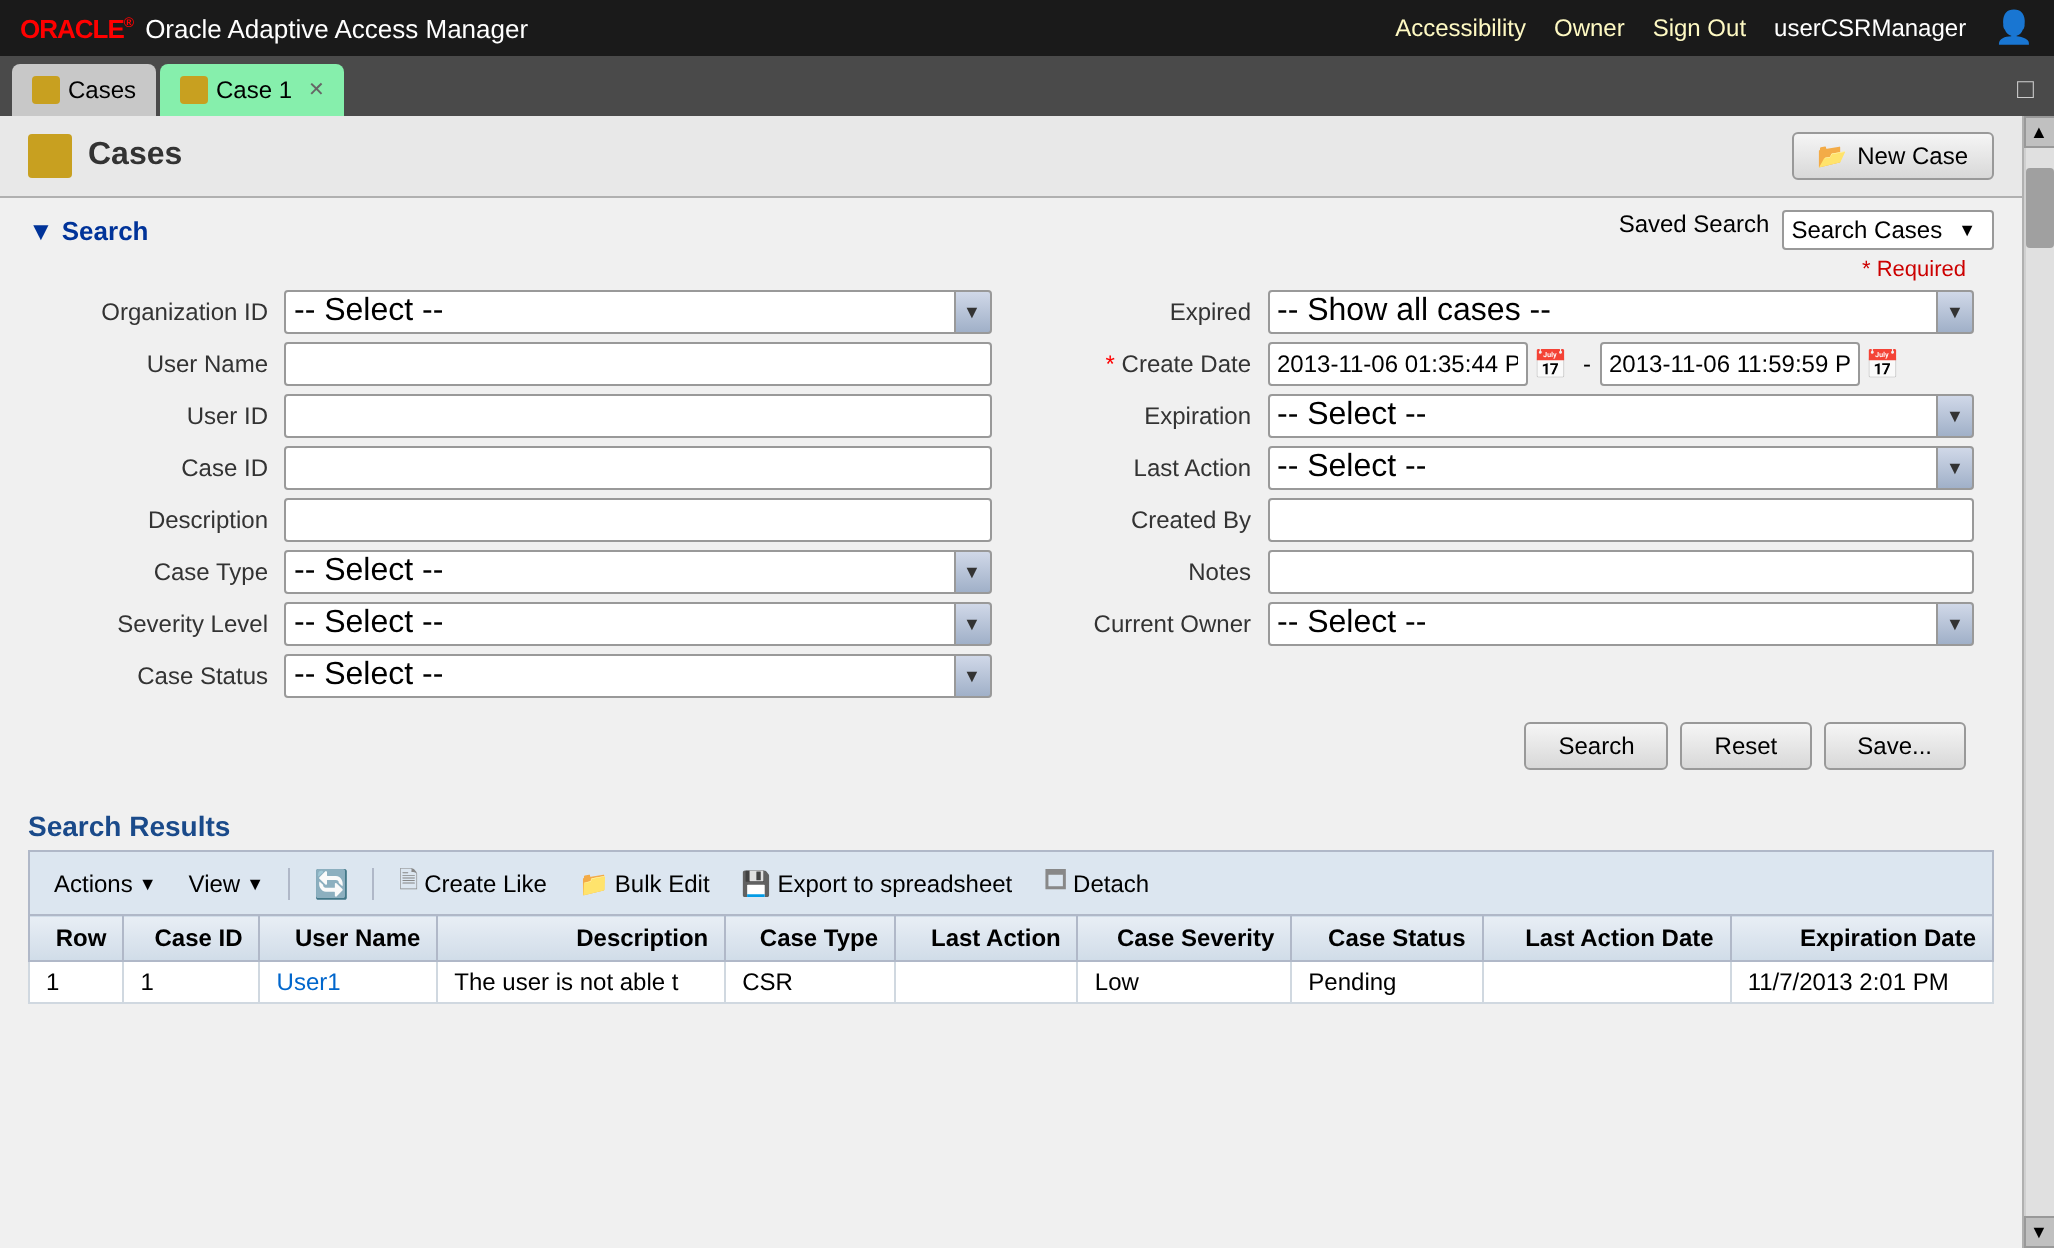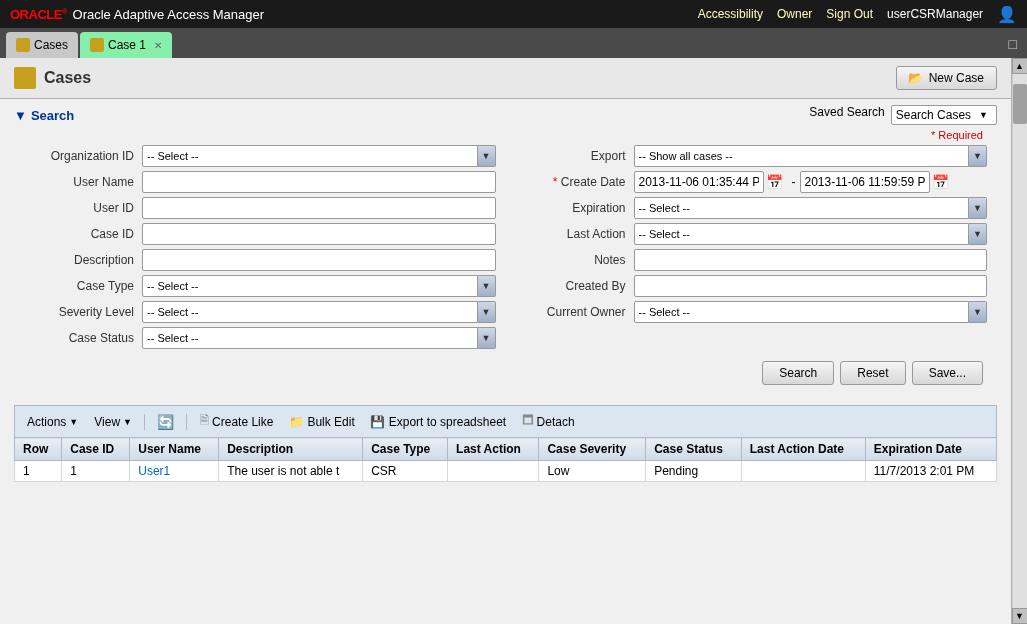--- a/index.html
+++ b/index.html
@@ -163,21 +163,21 @@
       flex: 1;
       display: flex;
       align-items: center;
       gap: 0;
     }
     .search-select {
       flex: 1;
       border: 1px solid #999;
       border-radius: 2px;
       padding: 2px 4px;
-      font-size: 11px;
+      font-size: 16px;
       height: 22px;
       background: #fff;
       appearance: none;
       -webkit-appearance: none;
     }
     .select-arrow {
       width: 18px;
       height: 22px;
       background: linear-gradient(to bottom, #d0d8e8, #a0b0c8);
       border: 1px solid #999;
@@ -277,21 +277,21 @@
       border-collapse: collapse;
       border: 1px solid #b0b8c8;
       background: #fff;
     }
     #results-table th {
       background: linear-gradient(to bottom, #e8eef5, #d0dce8);
       border: 1px solid #b0b8c8;
       padding: 4px 8px;
       font-size: 12px;
       font-weight: bold;
-      text-align: left;
+      text-align: right;
       white-space: nowrap;
     }
     #results-table td {
       border: 1px solid #d0d8e0;
       padding: 3px 8px;
       font-size: 12px;
     }
 
     
     #scrollbar {
@@ -445,21 +445,21 @@
               <div class="search-select-wrap">
                 <input type="text" class="search-select" value="-- Select --" readonly="" style="border-radius: 2px 0px 0px 2px;">
                 <div class="select-arrow">▼</div>
               </div>
             </div>
           </div>
 
           <div class="search-col">
 
             <div class="search-row">
-              <span class="search-label" style="text-align:right;">Export</span>
+              <span class="search-label" style="text-align:right;">Expired</span>
               <div class="search-select-wrap">
                 <input type="text" class="search-select" value="-- Show all cases --" readonly="" style="border-radius: 2px 0px 0px 2px;">
                 <div class="select-arrow">▼</div>
               </div>
             </div>
 
             <div class="search-row">
               <span class="search-label required">Create Date</span>
               <div style="display:flex;align-items:center;flex-wrap:nowrap;">
                 <input type="text" class="date-input" value="2013-11-06 01:35:44 PM" style="">
@@ -480,27 +480,27 @@
 
             <div class="search-row">
               <span class="search-label">Last Action</span>
               <div class="search-select-wrap">
                 <input type="text" class="search-select" value="-- Select --" readonly="" style="border-radius: 2px 0px 0px 2px;">
                 <div class="select-arrow">▼</div>
               </div>
             </div>
 
             <div class="search-row">
+              <span class="search-label">Created By</span>
+              <input type="text" class="search-input" value="" style="">
+            </div>
+
+            <div class="search-row">
               <span class="search-label">Notes</span>
               <input type="text" class="search-input" value="" style="flex: 1 1 0%;">
-            </div>
-
-            <div class="search-row">
-              <span class="search-label">Created By</span>
-              <input type="text" class="search-input" value="" style="">
             </div>
 
             <div class="search-row">
               <span class="search-label">Current Owner</span>
               <div class="search-select-wrap">
                 <input type="text" class="search-select" value="-- Select --" readonly="" style="border-radius: 2px 0px 0px 2px;">
                 <div class="select-arrow">▼</div>
               </div>
             </div>
           </div>
@@ -508,20 +508,21 @@
       </div>
 
       <div id="action-buttons">
         <button class="action-btn">Search</button>
         <button class="action-btn">Reset</button>
         <button class="action-btn">Save...</button>
       </div>
     </div>
 
     <div id="results-section">
+      <div id="results-title">Search Results</div>
 
       <div id="results-toolbar">
         <button class="toolbar-btn">
           <span>Actions</span>
           <span style="font-size:9px;">▼</span>
         </button>
         <button class="toolbar-btn">
           <span>View</span>
           <span style="font-size:9px;">▼</span>
         </button>

